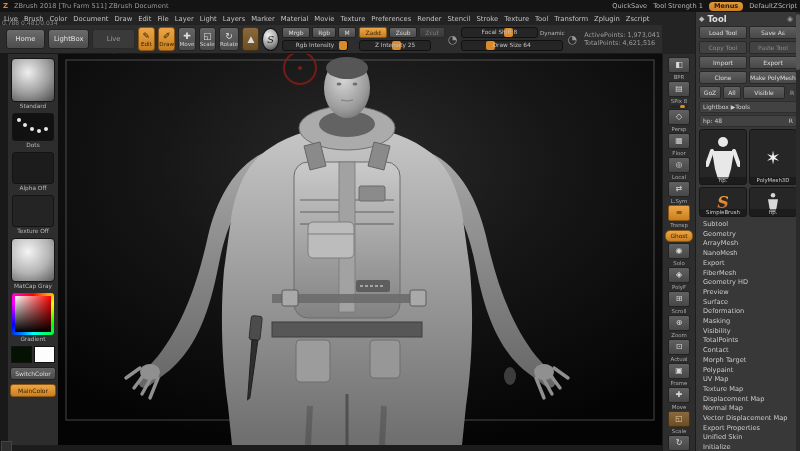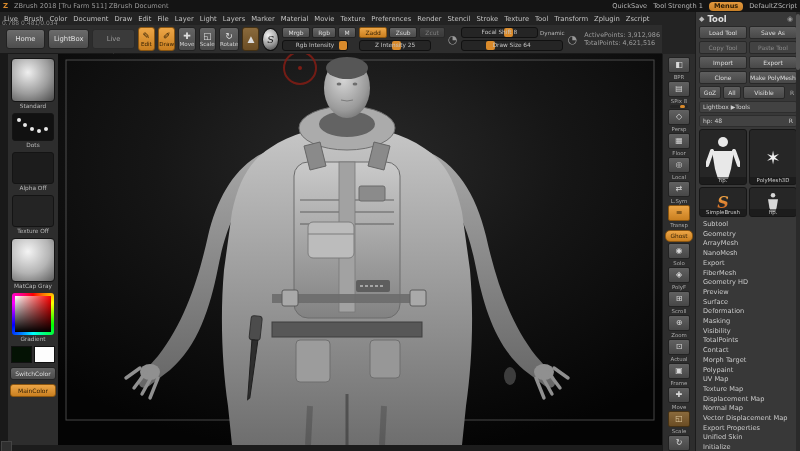--- a/index.html
+++ b/index.html
@@ -243,21 +243,21 @@
       </div>
       <div class="slider" style="width:100px">
         <span class="notch" style="left:24%"></span>
         <span class="lab">Draw Size 64</span>
       </div>
     </div>
 
     <span class="knob">◔</span>
 
     <div id="points">
-      <div>ActivePoints: 3,912,986</div>
+      <div>ActivePoints: 1,973,041</div>
       <div>TotalPoints: 4,621,516</div>
     </div>
   </div>
 
   <div id="leftedge"></div>
   <div id="leftshelf">
     <div class="ls-item">
       <div id="brush-thumb" class="thumb"></div>
       <div class="ls-label">Standard</div>
     </div>

